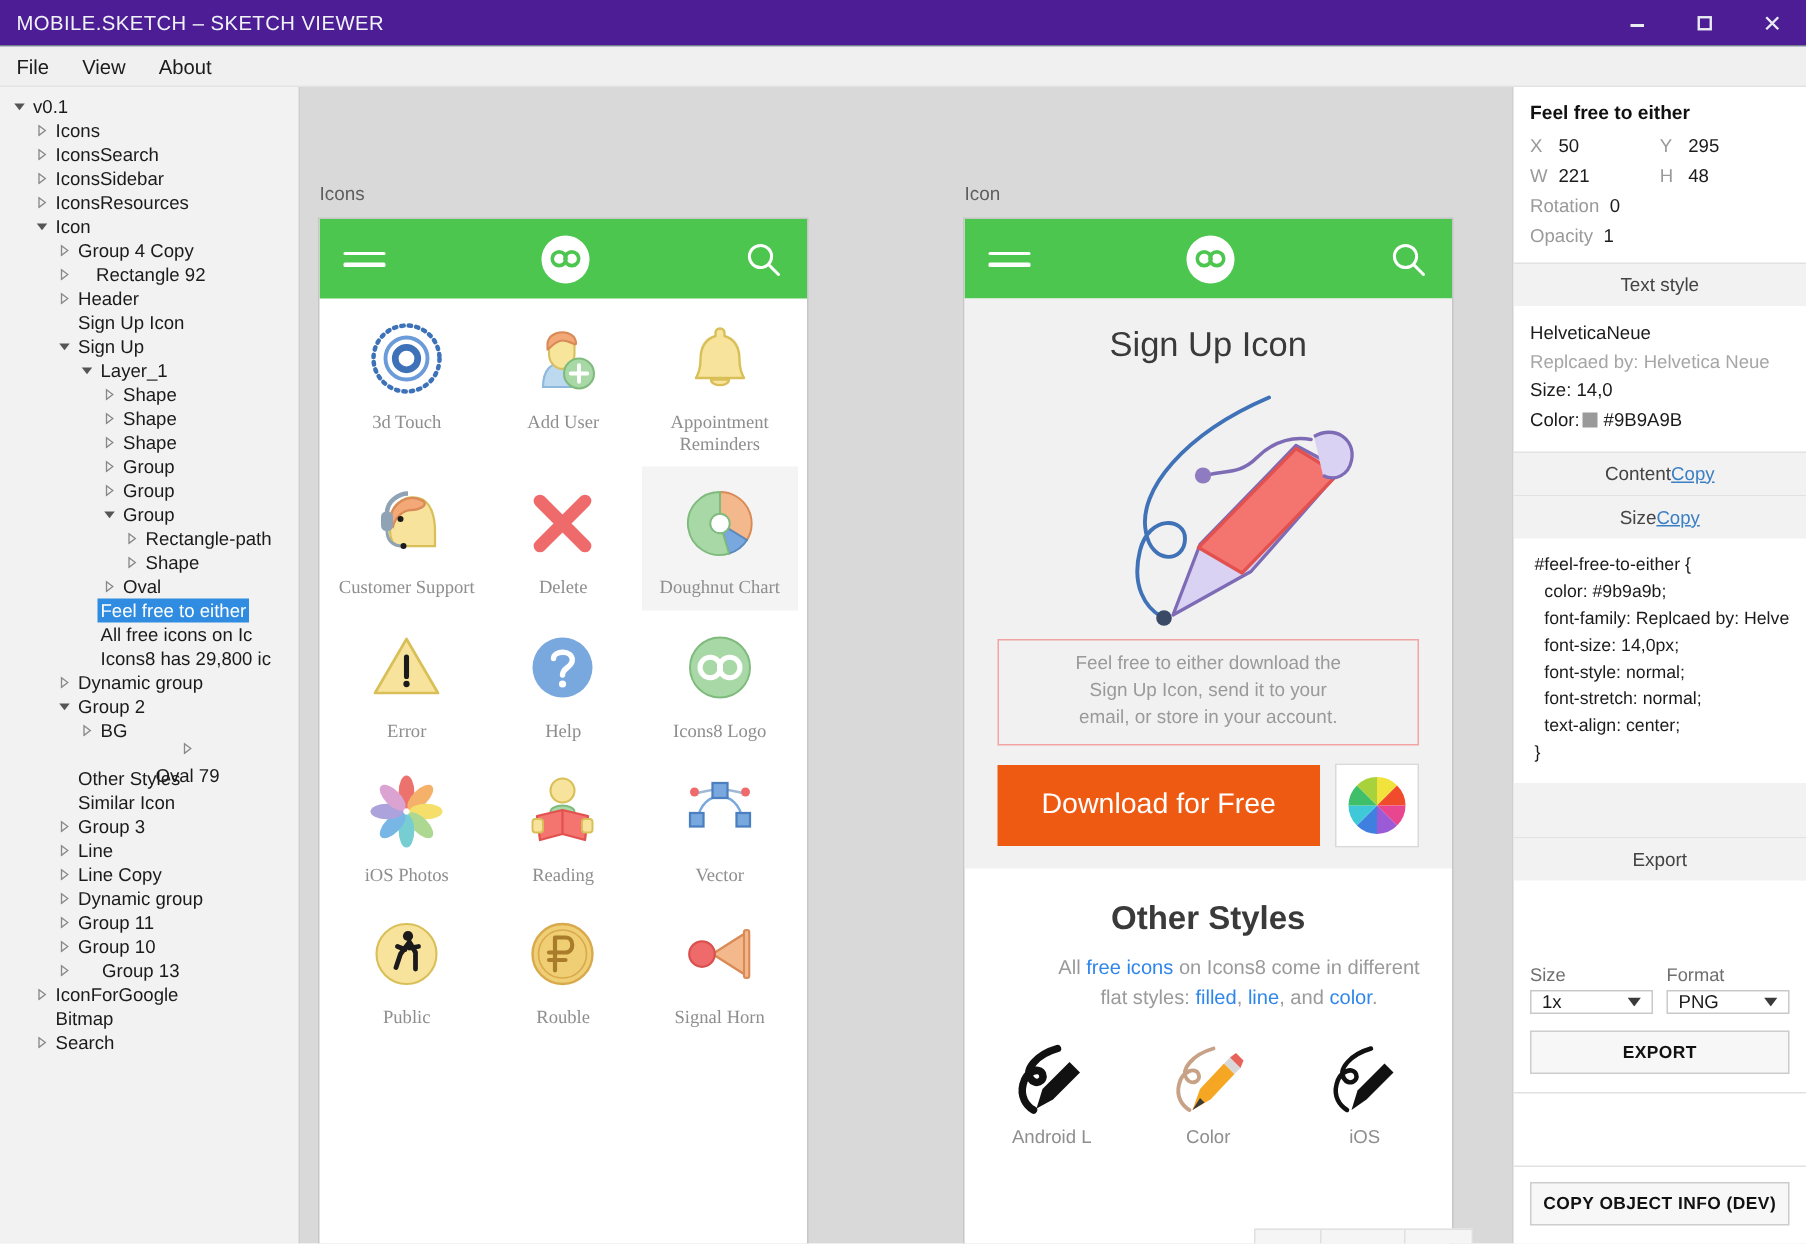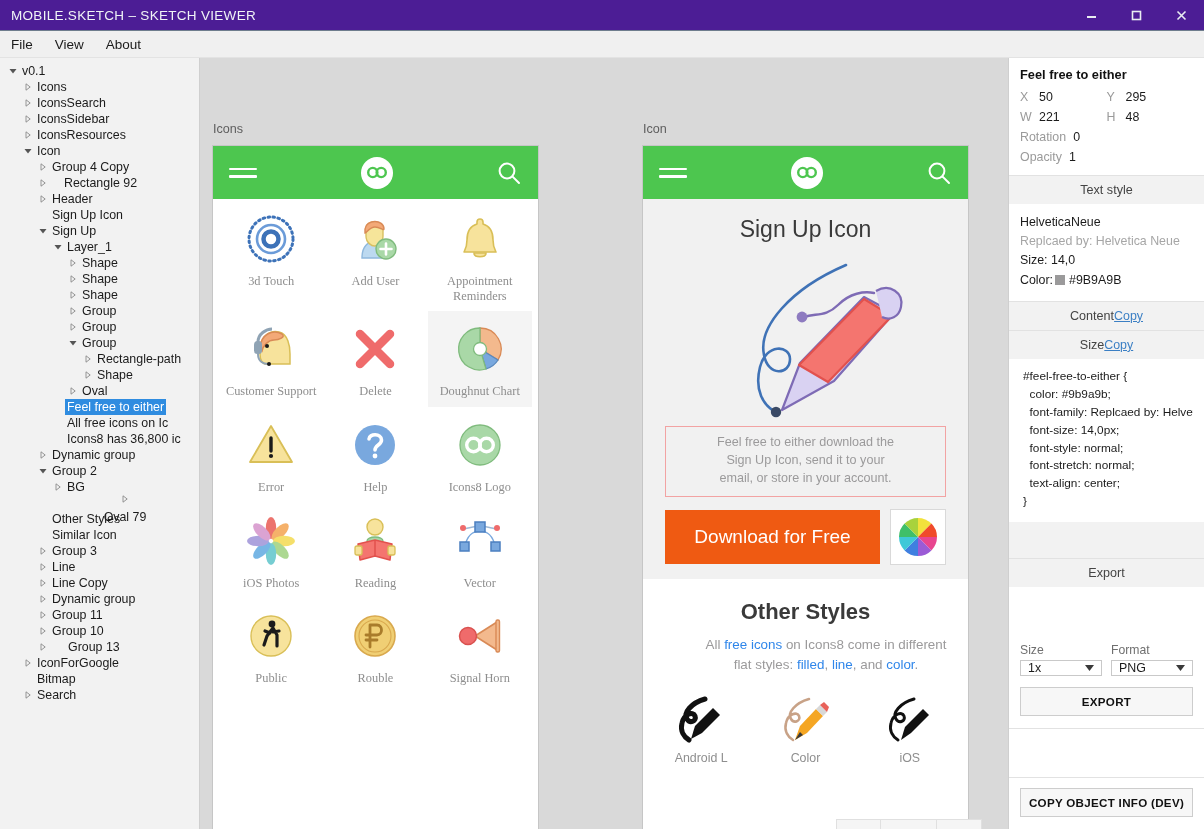--- a/index.html
+++ b/index.html
@@ -409,21 +409,21 @@
         <div class="tree-row selected" style="padding-left: 51px;">
           <span class="tw"></span>
           <span class="tree-label">Feel free to either</span>
         </div>
         <div class="tree-row" style="padding-left: 51px;">
           <span class="tw"></span>
           <span class="tree-label">All free icons on Ic</span>
         </div>
         <div class="tree-row" style="padding-left: 51px;">
           <span class="tw"></span>
-          <span class="tree-label">Icons8 has 36,800 ic</span>
+          <span class="tree-label">Icons8 has 29,800 ic</span>
         </div>
         <div class="tree-row" style="padding-left: 36px;">
           <span class="tw">
             <svg width="8" height="8" viewBox="0 0 8 8">
               <path d="M2 0.8 L6.2 4 L2 7.2 Z" fill="none" stroke="#8a8a8a" stroke-width="0.9"></path>
             </svg>
           </span>
           <span class="tree-label">Dynamic group</span>
         </div>
         <div class="tree-row" style="padding-left: 36px;">

